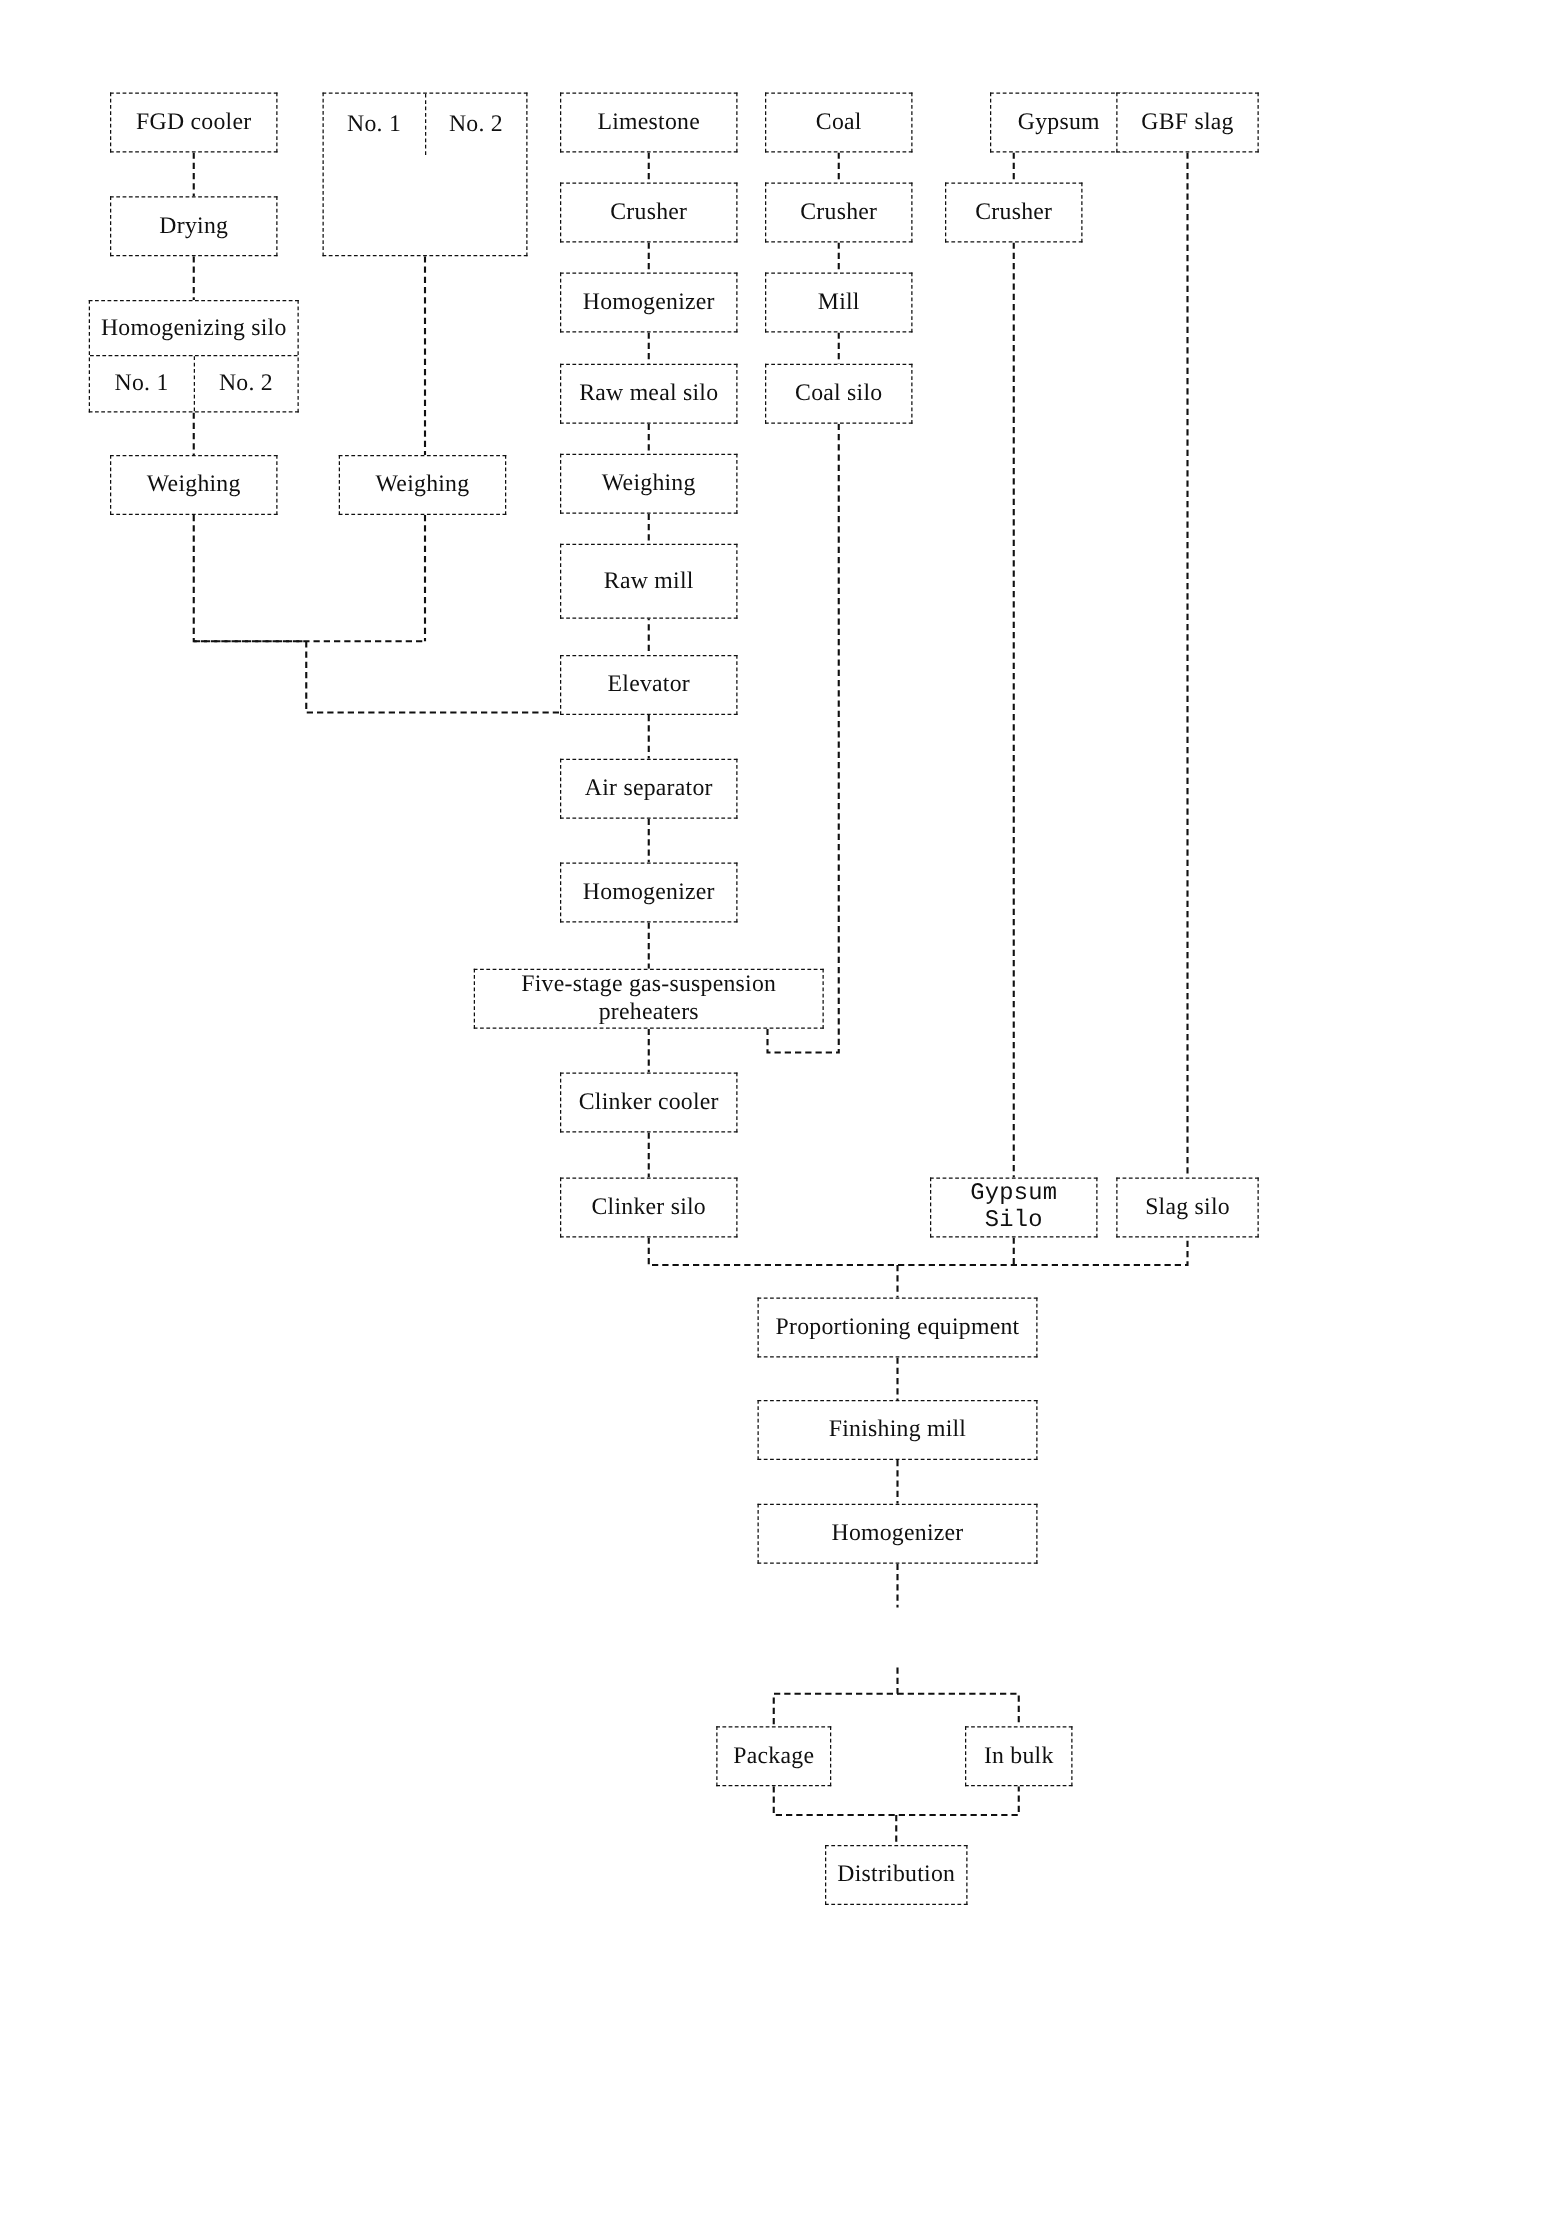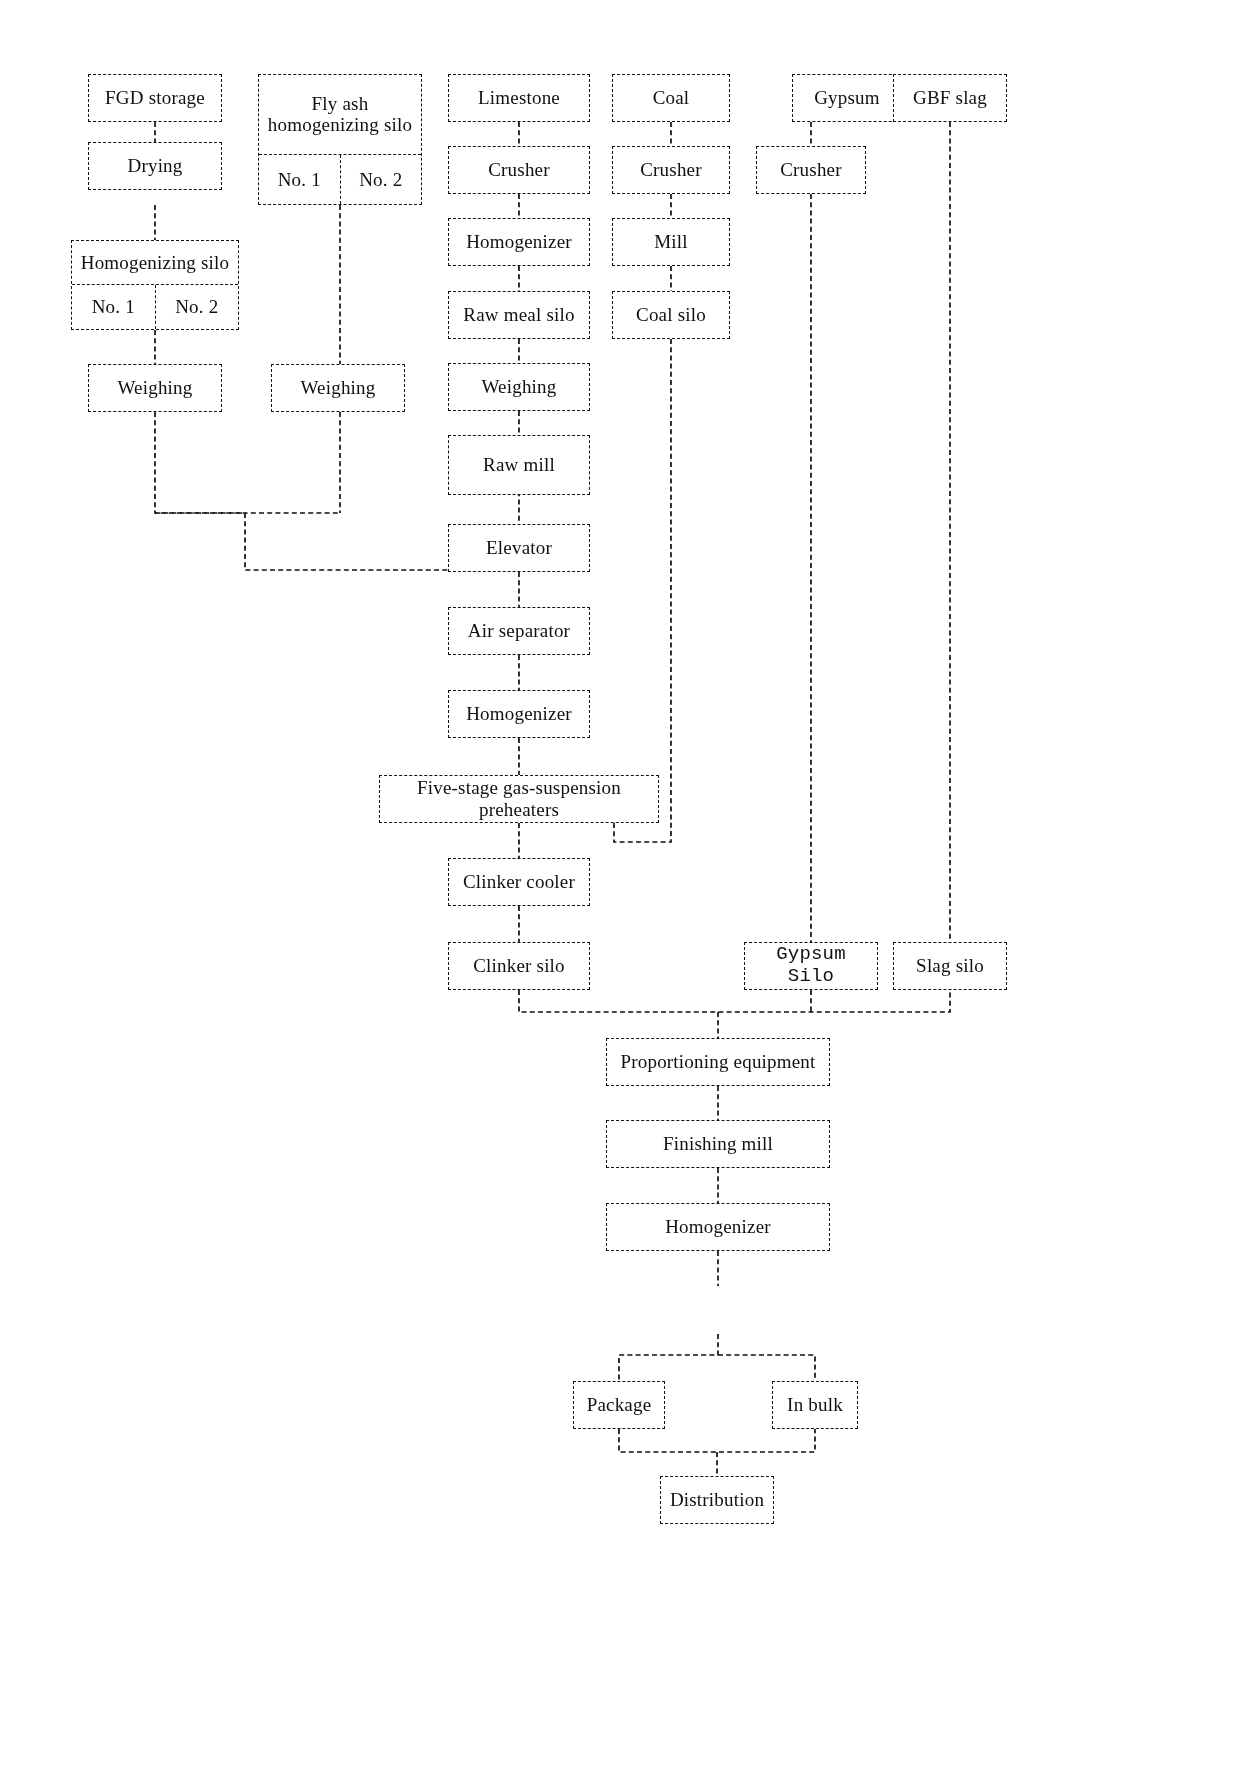--- a/index.html
+++ b/index.html
@@ -69,41 +69,37 @@
 
       <path d="M718,1334 L718,1355 L619,1355 L619,1381"></path>
       <path d="M718,1355 L815,1355 L815,1381"></path>
 
       <path d="M619,1429 L619,1452 L815,1452 L815,1429"></path>
       <path d="M717,1452 L717,1476"></path>
     </g>
   </svg>
 
   <div class="node" style="left:88px;top:74px;width:134px;height:48px;">
-    <span class="lbl">FGD storage</span>
+    <span class="lbl">FGD cooler</span>
   </div>
-  <div class="node" style="left:88px;top:142px;width:134px;height:48px;">
+  <div class="node" style="left:88px;top:157px;width:134px;height:48px;">
     <span class="lbl">Drying</span>
   </div>
   <div class="node split" style="left:71px;top:240px;width:168px;height:90px;">
     <div class="hdr">Homogenizing silo</div>
     <div class="cells">
       <div class="cell">No. 1</div>
       <div class="cell">No. 2</div>
     </div>
   </div>
   <div class="node" style="left:88px;top:364px;width:134px;height:48px;">
     <span class="lbl">Weighing</span>
   </div>
 
   <div class="node split" style="left:258px;top:74px;width:164px;height:131px;">
-    <div class="hdr" style="height:62%;font-size:19px;">
-      <span style="white-space:pre-line;">Fly ash
-homogenizing silo</span>
-    </div>
     <div class="cells" style="height:38%;">
       <div class="cell">No. 1</div>
       <div class="cell">No. 2</div>
     </div>
   </div>
   <div class="node" style="left:271px;top:364px;width:134px;height:48px;">
     <span class="lbl">Weighing</span>
   </div>
 
   <div class="node" style="left:448px;top:74px;width:142px;height:48px;">

